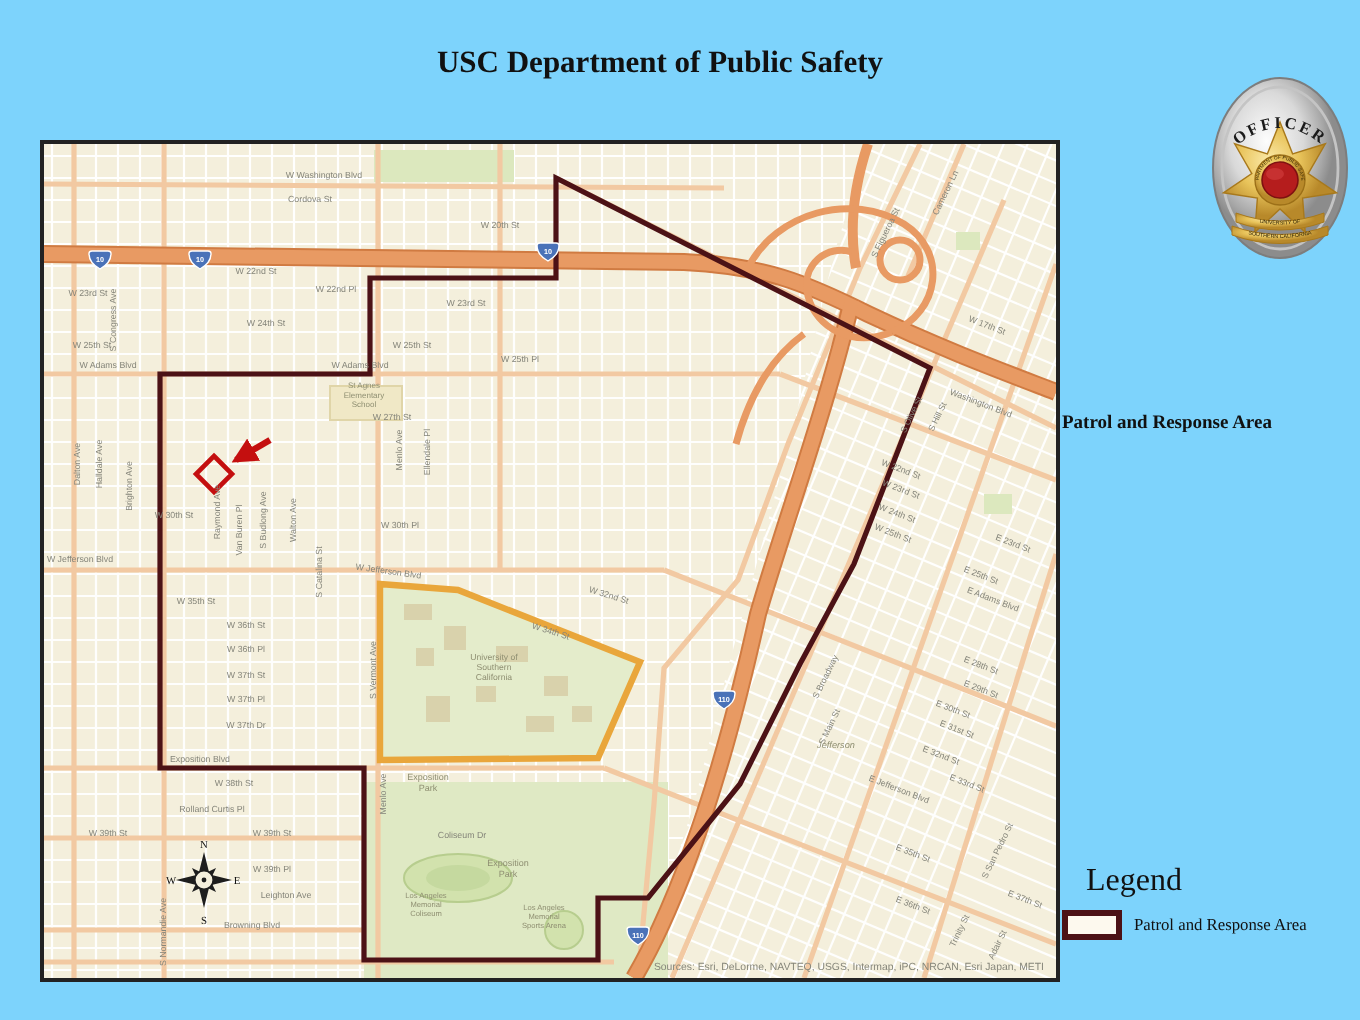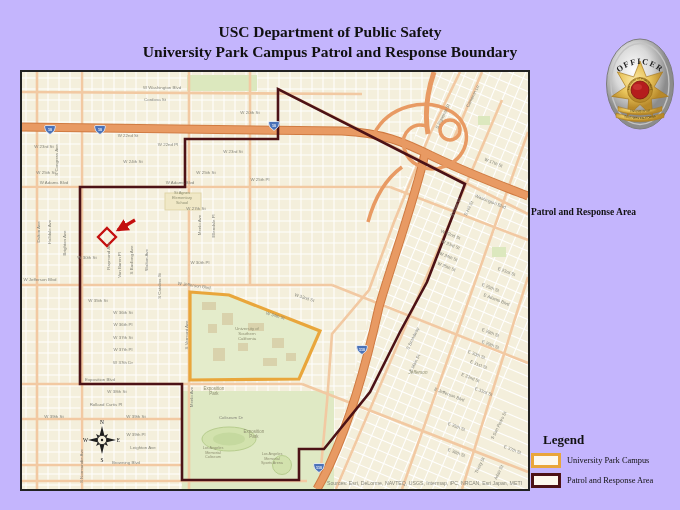--- a/index.html
+++ b/index.html
@@ -1,46 +1,45 @@
 <!DOCTYPE html>
 <html><head>
 <meta charset="utf-8">
 <style>
   html,body{margin:0;padding:0;background:#fff;}
-  .page{position:relative;width:680px;height:510px;background:#c4b5fd;overflow:hidden;
+  .page{position:relative;width:680px;height:510px;background:#7dd3fc;overflow:hidden;
         font-family:"Liberation Serif",serif;}
   .title{position:absolute;left:20px;top:22px;width:620px;text-align:center;
          font-weight:bold;font-size:15.5px;line-height:20px;color:#111;}
   .map-frame{position:absolute;left:20px;top:70px;width:506px;height:417px;
              border:2px solid #222;background:#F4EFDC;}
   .map-frame svg{display:block;}
   .badge-wrap{position:absolute;left:604px;top:36px;width:72px;height:96px;}
   .info{position:absolute;left:531px;top:207px;width:148px;color:#111;}
   .info h3{margin:0 0 3px 0;font-size:9.5px;font-weight:bold;}
   .info p{margin:0;font-size:8.4px;line-height:12.6px;}
   .legend{position:absolute;left:531px;top:432px;width:148px;color:#111;}
-  .legend h3{margin:0 0 5px 12px;font-size:13px;font-weight:bold;}
+  .legend h3{margin:0 0 5px 12px;font-size:16px;font-weight:normal;}
   .legend-row{display:flex;align-items:center;margin:0 0 5px 0;}
   .swatch{width:24px;height:9px;background:#FDF9EE;border:3px solid #000;margin-right:6px;flex:0 0 auto;}
   .swatch-campus{border-color:#E9A63B;}
   .swatch-patrol{border-color:#4C1216;}
   .legend-label{font-size:8.4px;}
   .slabel{font-family:"Liberation Sans",sans-serif;fill:#85857A;}
   .alabel{font-family:"Liberation Sans",sans-serif;fill:#8F8F72;}
   .attr{font-family:"Liberation Sans",sans-serif;fill:#86867A;}
   .compass-letter{font-family:"Liberation Serif",serif;fill:#111;}
 </style>
 </head>
 <body>
 
 <div class="page">
 
   <div class="title">
     <div>USC Department of Public Safety</div>
-    <div>University Park Campus Patrol and Response Boundary</div>
   </div>
 
   <div class="badge-wrap">
     <svg width="72" height="96" viewBox="0 0 72 96">
       <defs>
         <radialGradient id="silverG" cx="40%" cy="35%">
           <stop offset="0%" stop-color="#fdfdfd"></stop>
             <stop offset="55%" stop-color="#d9d9d9"></stop>
           <stop offset="85%" stop-color="#a8a8a8"></stop>
             <stop offset="100%" stop-color="#8c8c8c"></stop>
@@ -474,22 +473,18 @@
     </svg>
   </div>
 
   <div class="info">
     <h3>Patrol and Response Area</h3>
   </div>
 
   <div class="legend">
     <h3>Legend</h3>
     <div class="legend-row">
-      <div class="swatch swatch-campus"></div>
-      <div class="legend-label">University Park Campus</div>
-    </div>
-    <div class="legend-row">
       <div class="swatch swatch-patrol"></div>
       <div class="legend-label">Patrol and Response Area</div>
     </div>
   </div>
 
 </div>
 
 </body></html>

